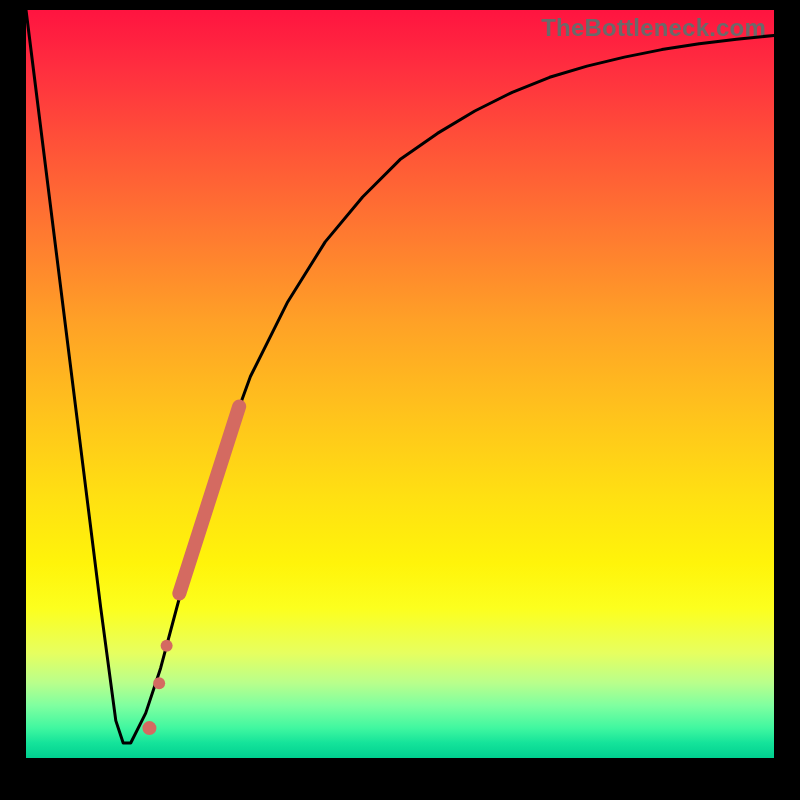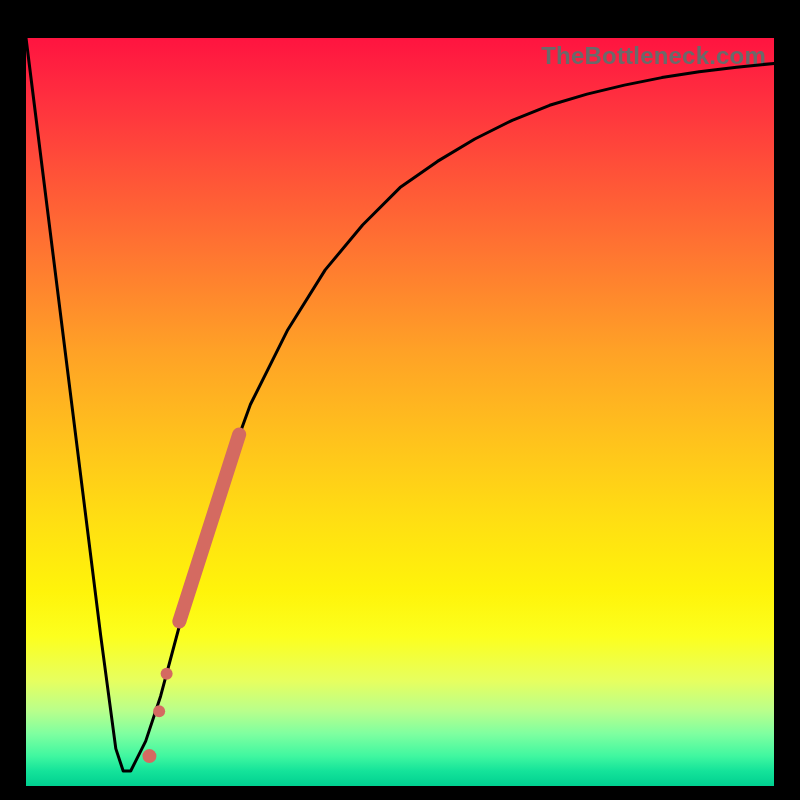--- a/index.html
+++ b/index.html
@@ -13,21 +13,21 @@
   }
   .frame {
     position: relative;
     width: 800px;
     height: 800px;
     background: #000;
   }
   .plot {
     position: absolute;
     left: 26px;
-    top: 38px;
+    top: 10px;
     width: 748px;
     height: 748px;
     
     background: linear-gradient(to bottom,
       #ff1440 0%,
       #ff2f3f 8%,
       #ff5238 18%,
       #ff7a30 30%,
       #ffa226 42%,
       #ffc31c 54%,

